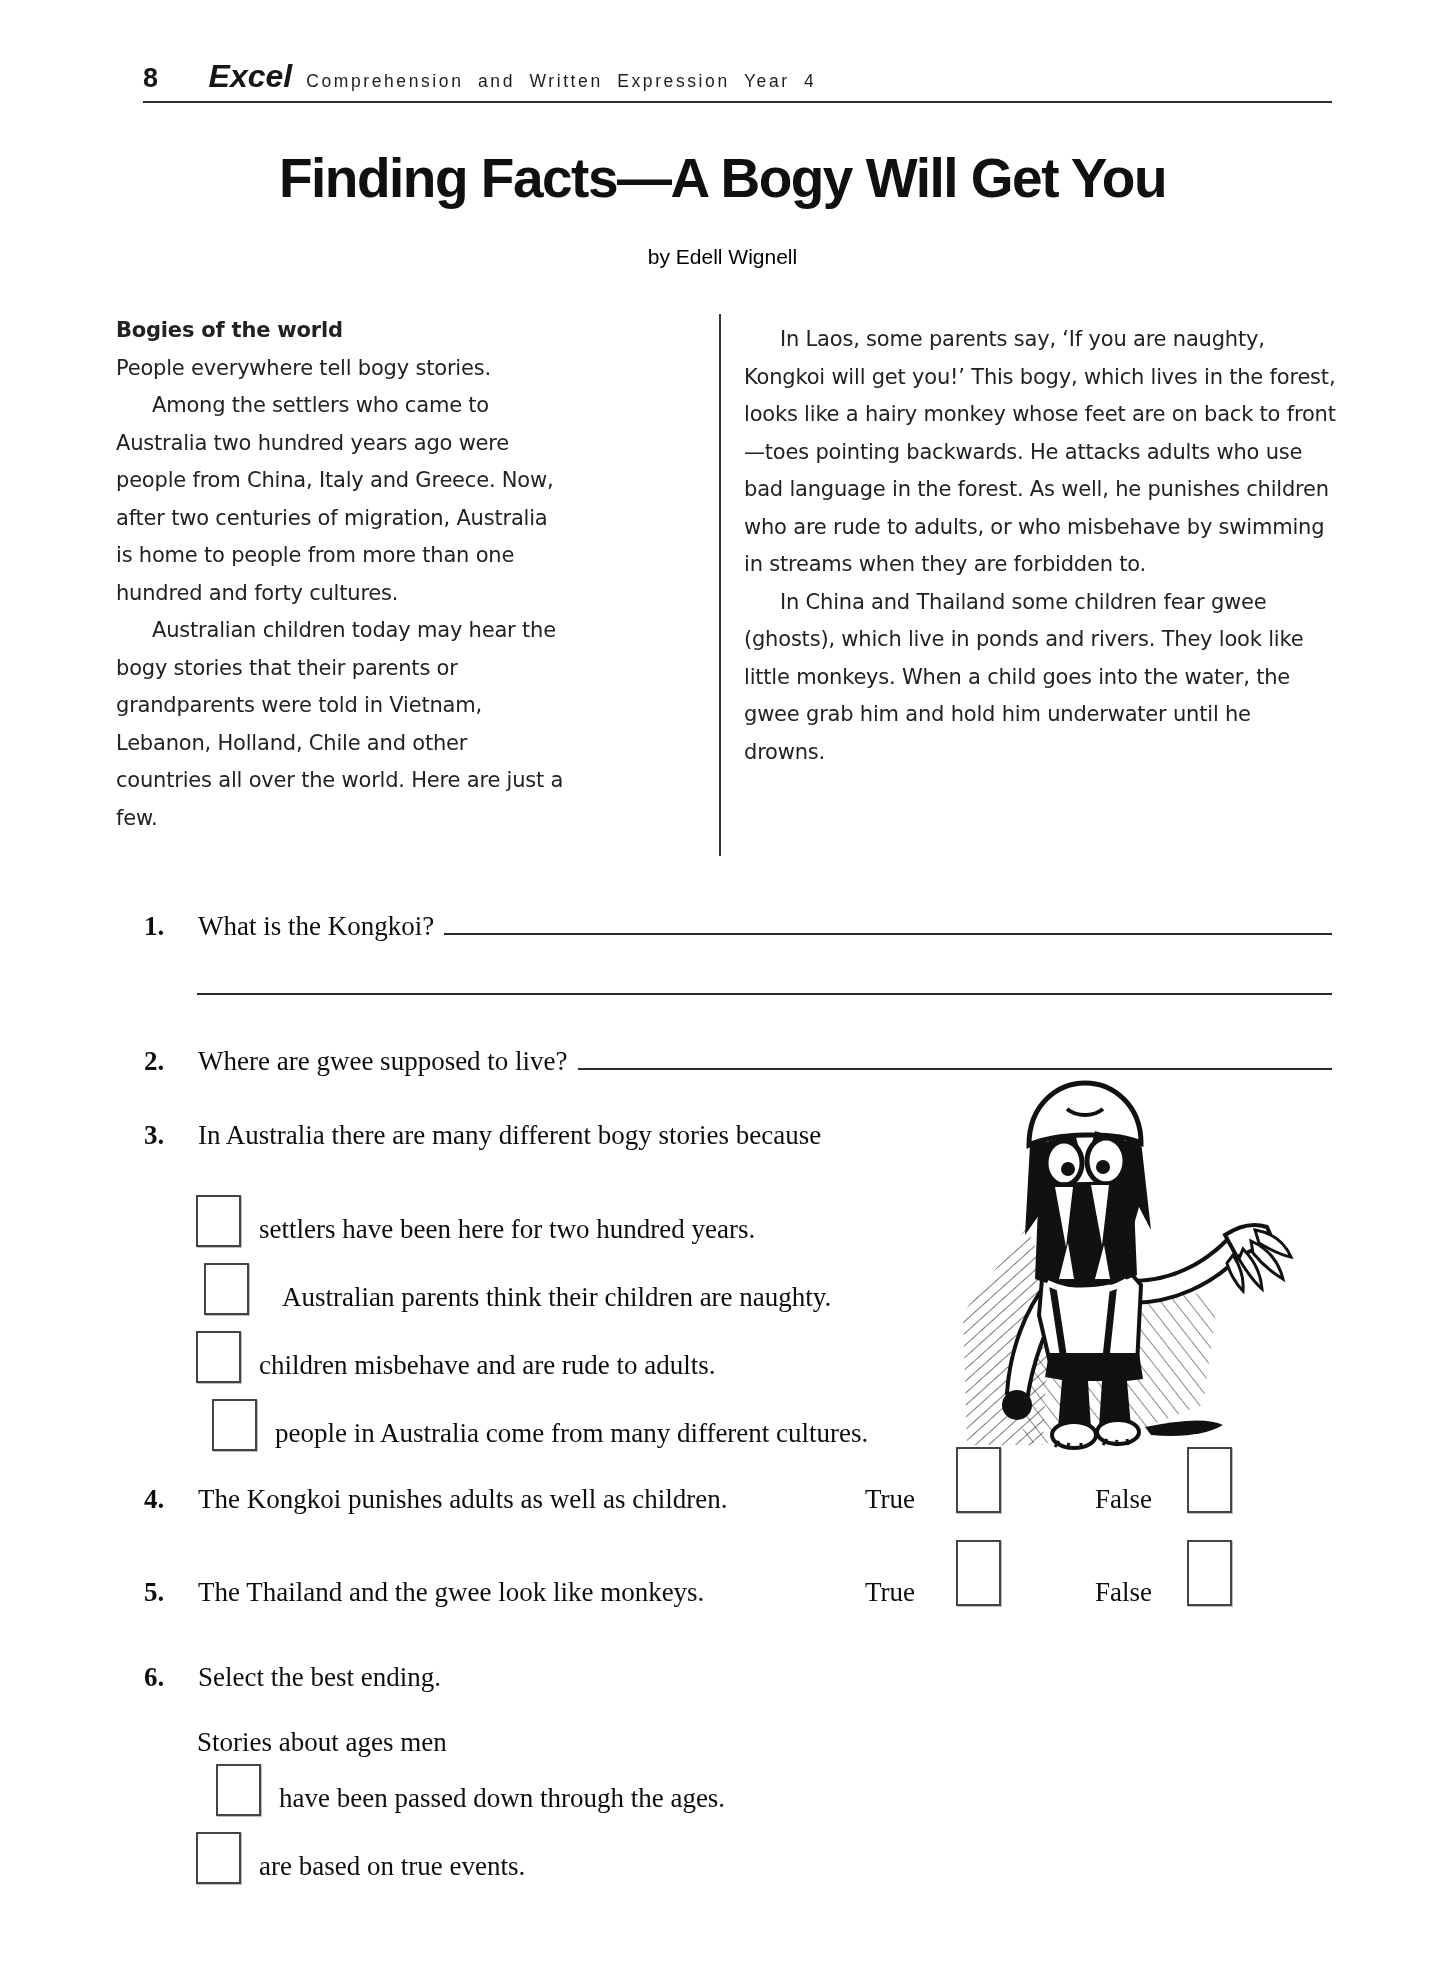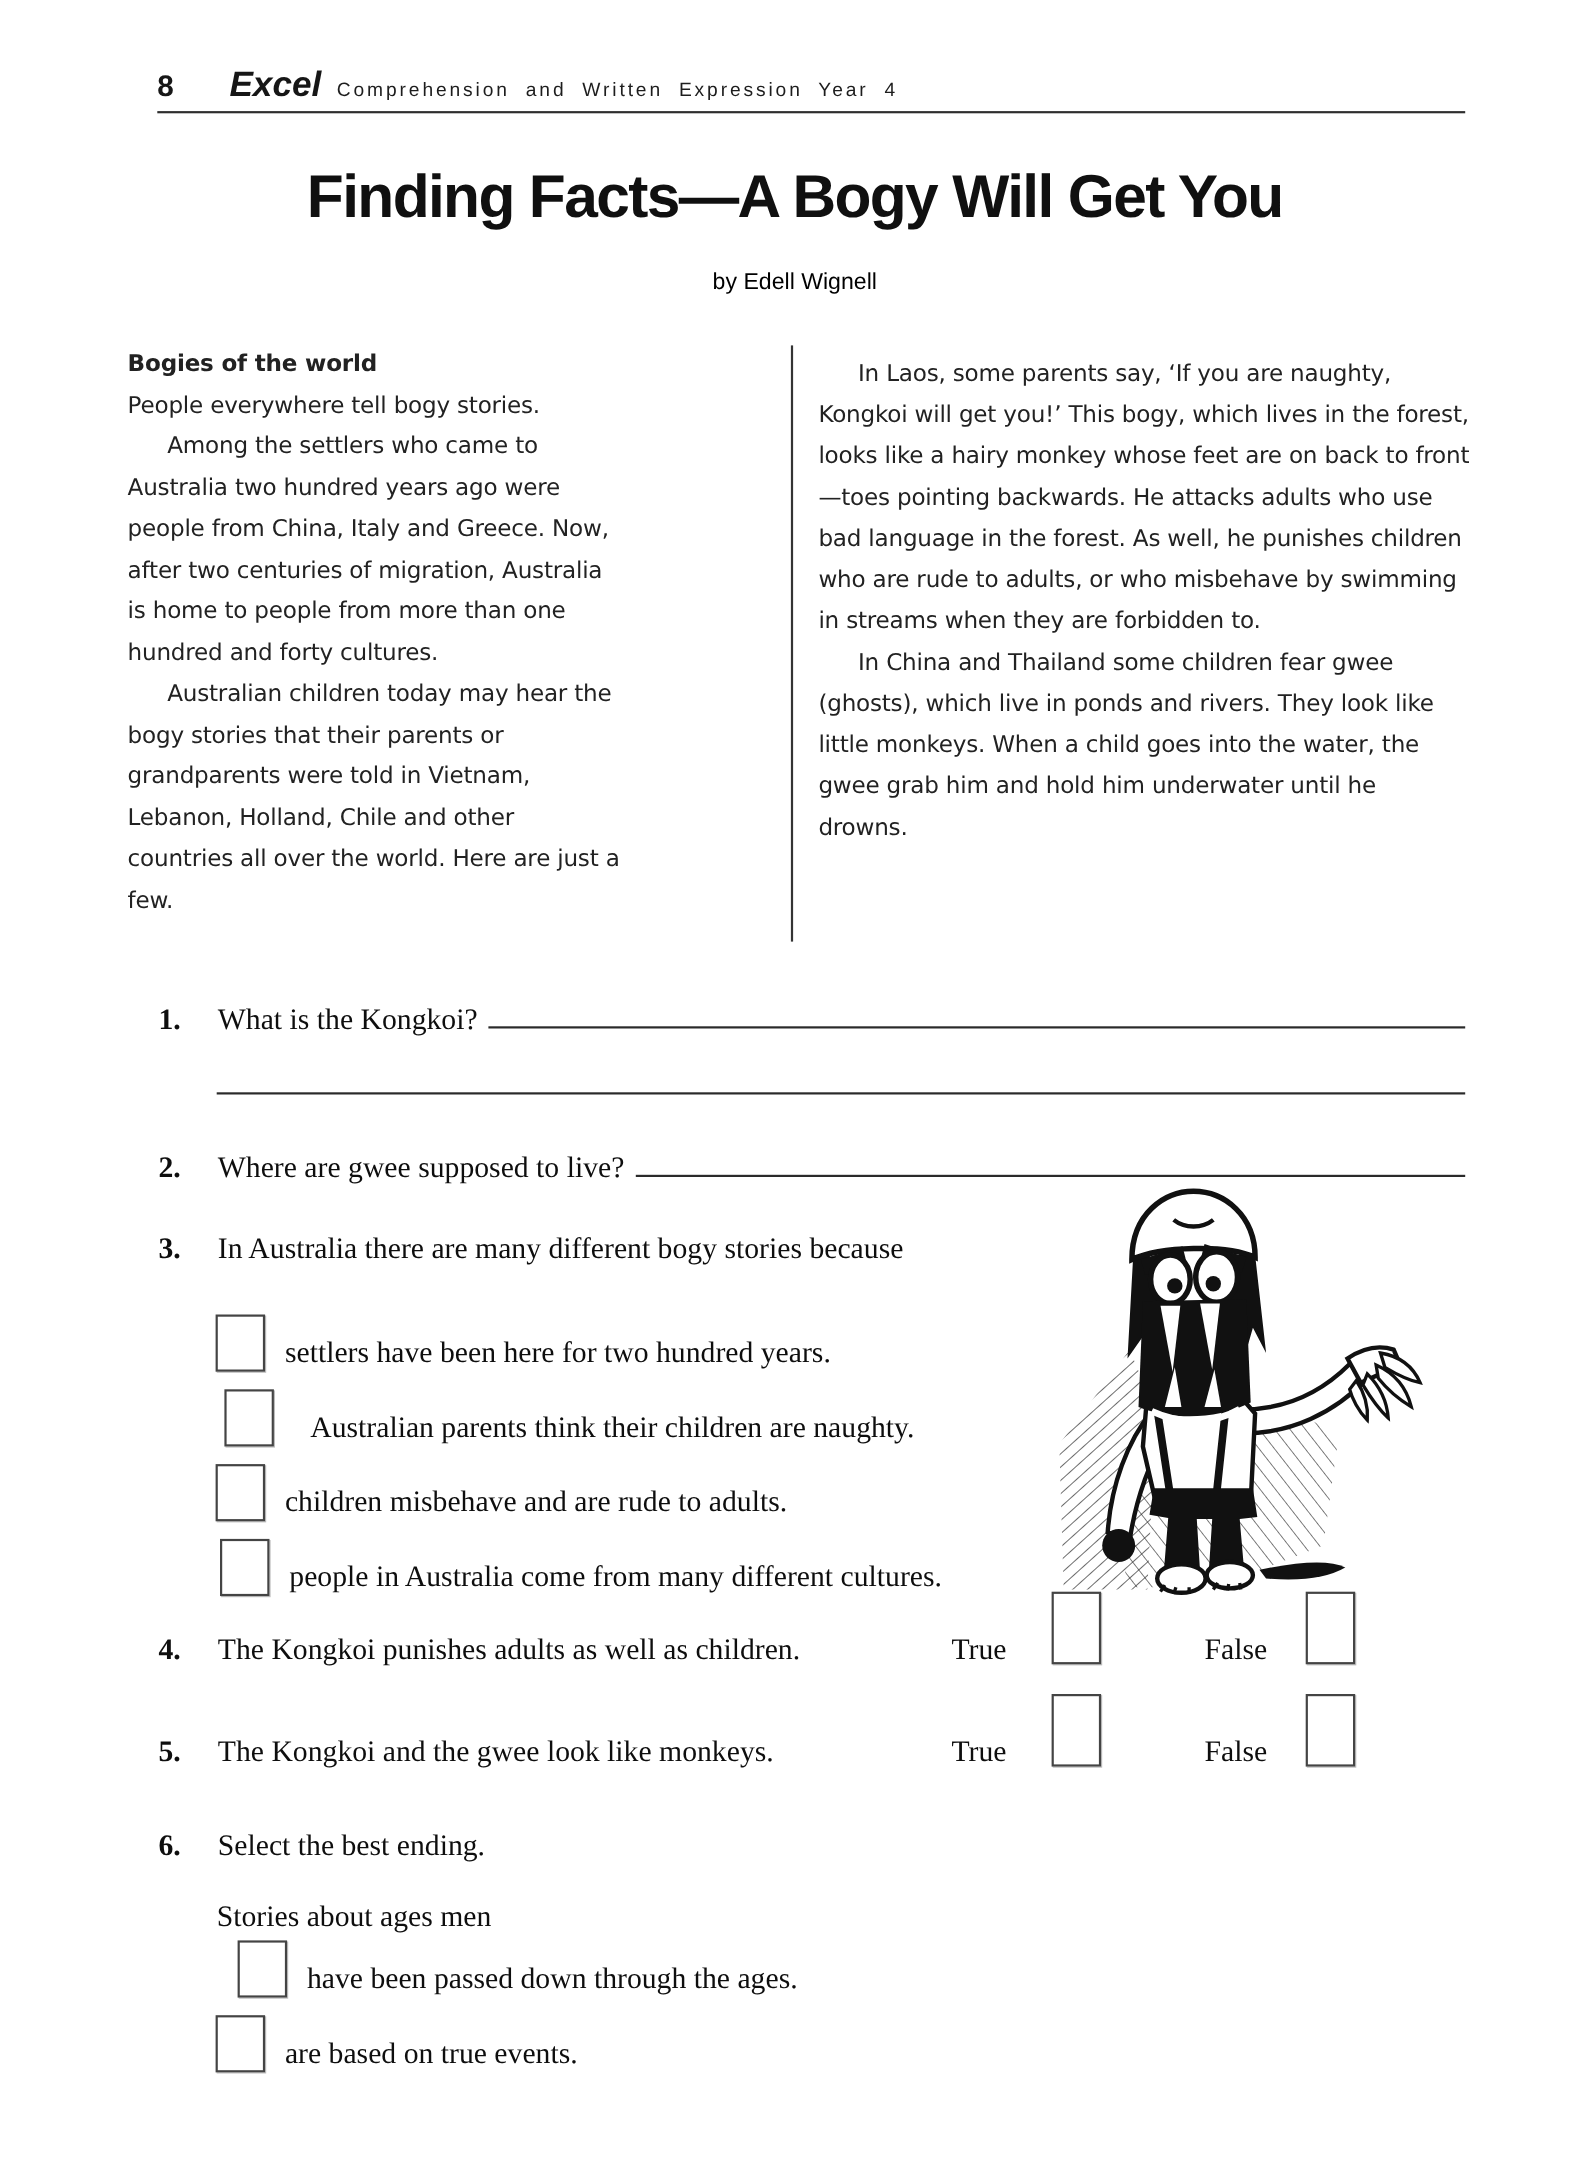--- a/index.html
+++ b/index.html
@@ -99,21 +99,21 @@
     <span class="optlabel">settlers have been here for two hundred years.</span>
   </div>
   <div class="opt" style="left:204px;top:1263px;gap:33px;">
     <span class="cbox"></span>
     <span class="optlabel">Australian parents think their children are naughty.</span>
   </div>
   <div class="opt" style="left:196px;top:1331px;">
     <span class="cbox"></span>
     <span class="optlabel">children misbehave and are rude to adults.</span>
   </div>
-  <div class="opt" style="left:200px;top:1399px;">
+  <div class="opt" style="left:212px;top:1399px;">
     <span class="cbox"></span>
     <span class="optlabel">people in Australia come from many different cultures.</span>
   </div>
 
   <svg class="monster" viewBox="0 0 345 375" aria-hidden="true">
     <defs>
       <pattern id="hatch" width="9" height="9" patternUnits="userSpaceOnUse" patternTransform="rotate(48)">
         <line x1="0" y1="0" x2="0" y2="9" stroke="#2b2b2b" stroke-width="1.4"></line>
       </pattern>
       <pattern id="hatch2" width="11" height="11" patternUnits="userSpaceOnUse" patternTransform="rotate(-38)">
@@ -172,21 +172,21 @@
     <span class="qnum">4.</span>
     <span class="qtext">The Kongkoi punishes adults as well as children.</span>
   </div>
   <span class="tflabel" style="left:865px;top:1484px;">True</span>
   <span class="tfbox" style="left:956px;top:1447px;"></span>
   <span class="tflabel" style="left:1095px;top:1484px;">False</span>
   <span class="tfbox" style="left:1187px;top:1447px;"></span>
 
   <div class="q qrow" style="left:144px;top:1577px;width:700px;">
     <span class="qnum">5.</span>
-    <span class="qtext">The Kongkoi and the gwee look like monkeys.</span>
+    <span class="qtext">The Thailand and the gwee look like monkeys.</span>
   </div>
   <span class="tflabel" style="left:865px;top:1577px;">True</span>
   <span class="tfbox" style="left:956px;top:1540px;"></span>
   <span class="tflabel" style="left:1095px;top:1577px;">False</span>
   <span class="tfbox" style="left:1187px;top:1540px;"></span>
 
   <div class="q qrow" style="left:144px;top:1662px;width:900px;">
     <span class="qnum">6.</span>
     <span class="qtext">Select the best ending.</span>
   </div>

